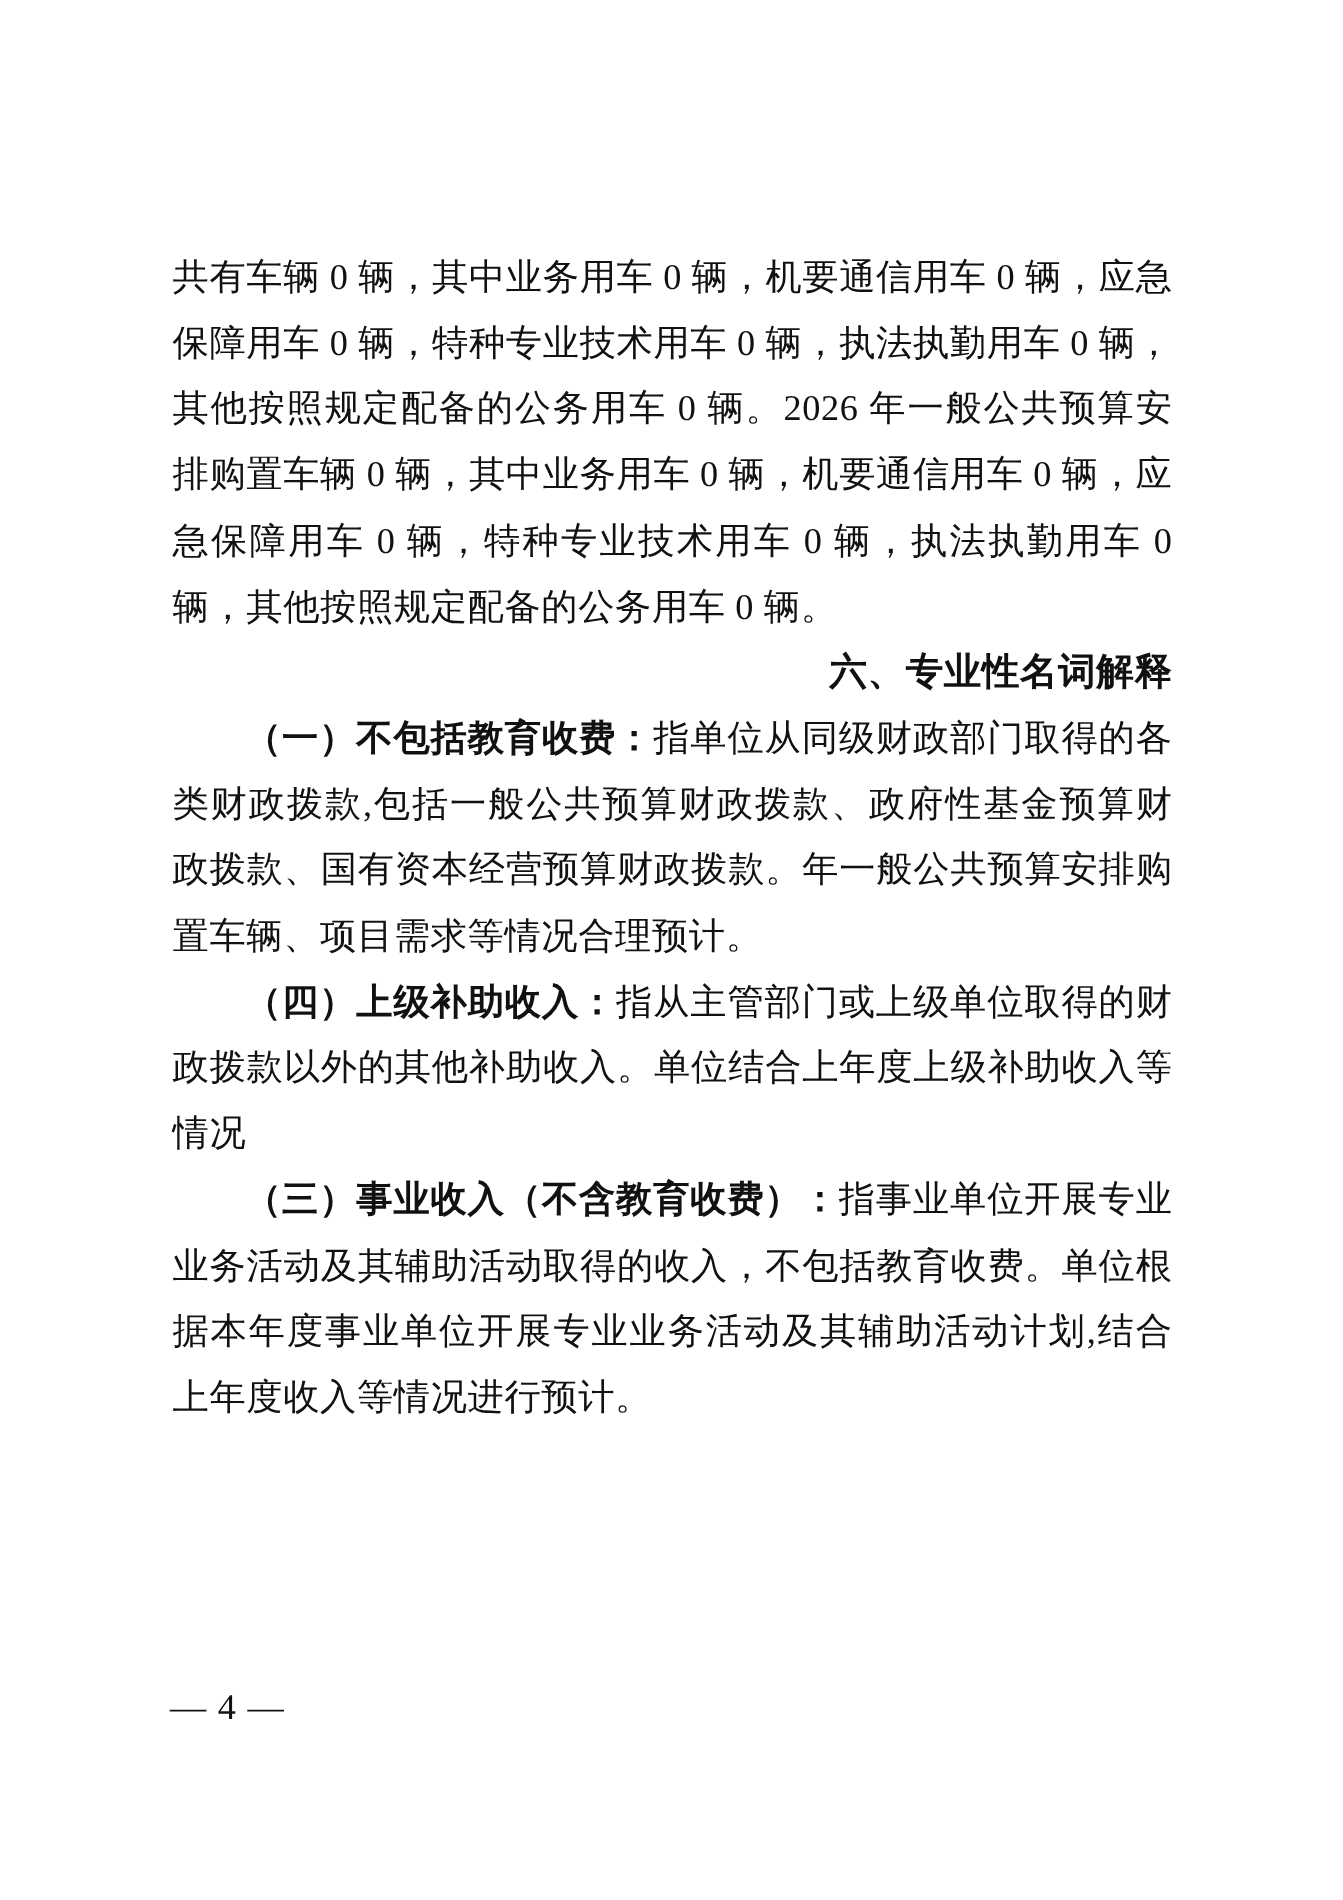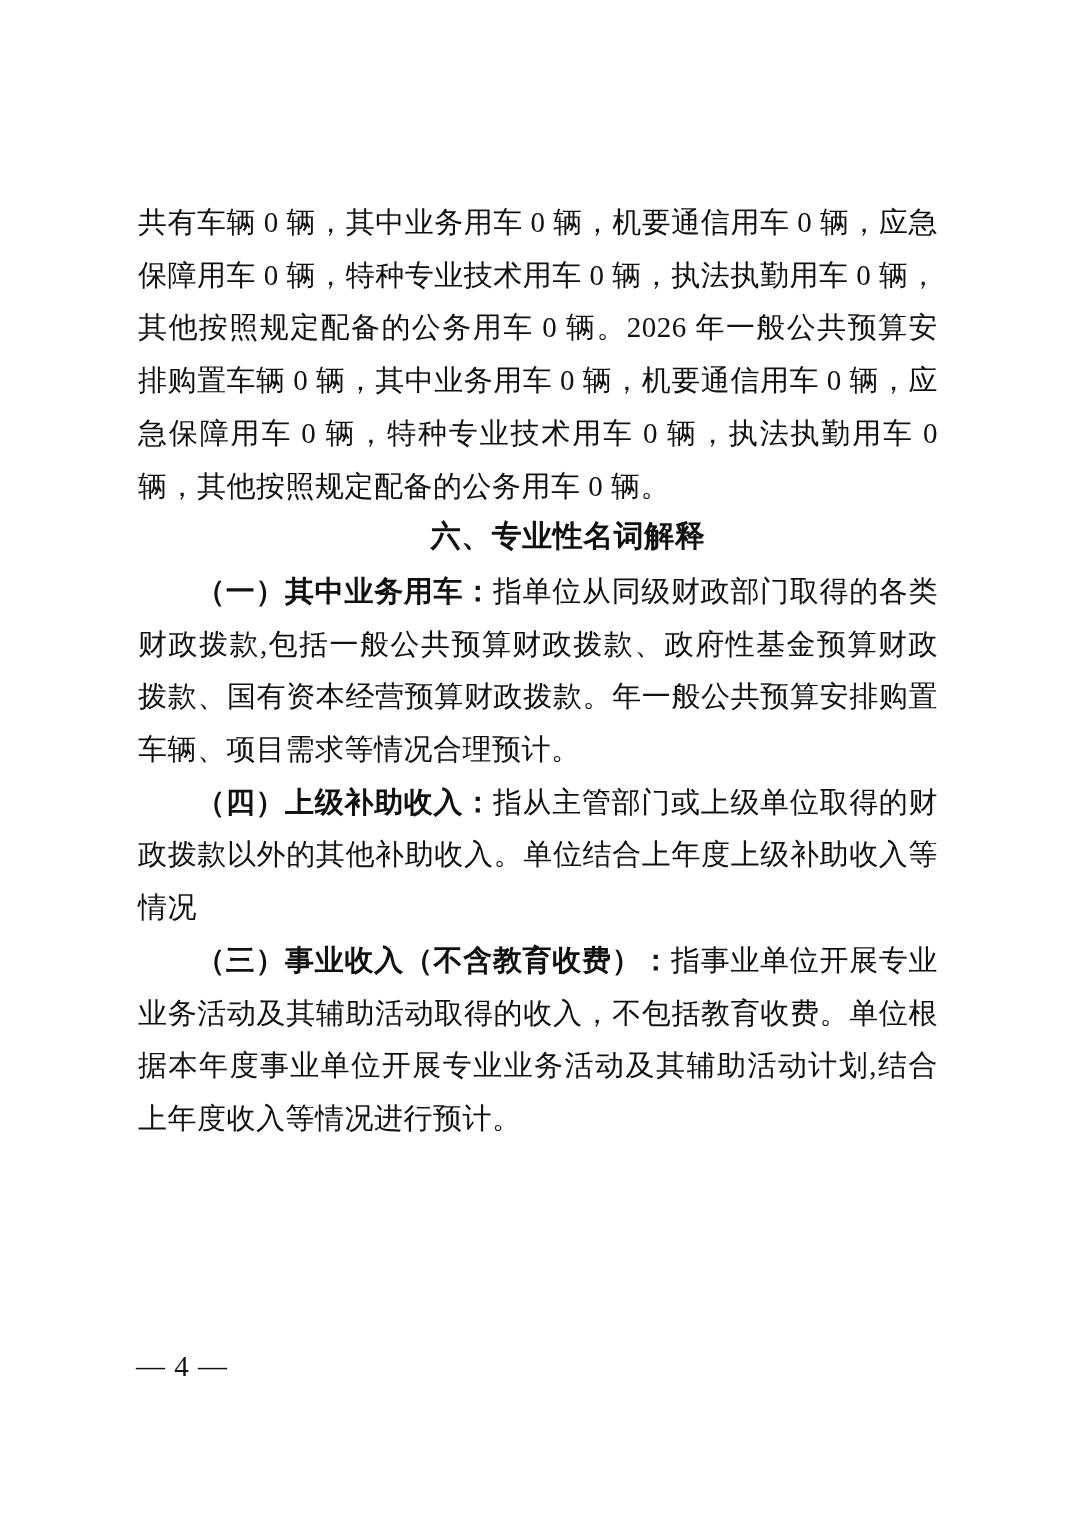--- a/index.html
+++ b/index.html
@@ -34,24 +34,24 @@
     padding: 0;
     font-size: 29px;
     line-height: 52.7px;
     text-align: justify;
     letter-spacing: 0.5px;
   }
   .body-text p.indent {
     text-indent: 2em;
   }
   .body-text p.heading {
-    font-family: Liberation Mono, monospace;
+    font-family: Liberation Serif, serif;
     font-weight: 700;
     font-size: 30px;
-    text-align: center;
+    text-align: right;
   }
   .run {
     font-weight: 400;
   }
   .run.bold {
     font-weight: 700;
   }
   .footer {
     position: absolute;
     left: 136px;
@@ -62,18 +62,18 @@
     color: #111111;
   }
 </style>
 </head>
 <body>
 
 <div class="page">
   <div class="body-text">
       <p class="para"><span class="run">共有车辆 0 辆，其中业务用车 0 辆，机要通信用车 0 辆，应急保障用车 0 辆，特种专业技术用车 0 辆，执法执勤用车 0 辆，其他按照规定配备的公务用车 0 辆。2026 年一般公共预算安排购置车辆 0 辆，其中业务用车 0 辆，机要通信用车 0 辆，应急保障用车 0 辆，特种专业技术用车 0 辆，执法执勤用车 0 辆，其他按照规定配备的公务用车 0 辆。</span></p>
       <p class="heading indent"><span class="run bold">六、专业性名词解释</span></p>
-      <p class="para indent"><span class="run bold">（一）其中业务用车：</span><span class="run">指单位从同级财政部门取得的各类财政拨款,包括一般公共预算财政拨款、政府性基金预算财政拨款、国有资本经营预算财政拨款。年一般公共预算安排购置车辆、项目需求等情况合理预计。</span></p>
+      <p class="para indent"><span class="run bold">（一）不包括教育收费：</span><span class="run">指单位从同级财政部门取得的各类财政拨款,包括一般公共预算财政拨款、政府性基金预算财政拨款、国有资本经营预算财政拨款。年一般公共预算安排购置车辆、项目需求等情况合理预计。</span></p>
       <p class="para indent"><span class="run bold">（四）上级补助收入：</span><span class="run">指从主管部门或上级单位取得的财政拨款以外的其他补助收入。单位结合上年度上级补助收入等情况</span></p>
       <p class="para indent"><span class="run bold">（三）事业收入（不含教育收费）：</span><span class="run">指事业单位开展专业业务活动及其辅助活动取得的收入，不包括教育收费。单位根据本年度事业单位开展专业业务活动及其辅助活动计划,结合上年度收入等情况进行预计。</span></p>
     </div>
   <div class="footer">— 4 —</div>
 </div>
 
 </body></html>

